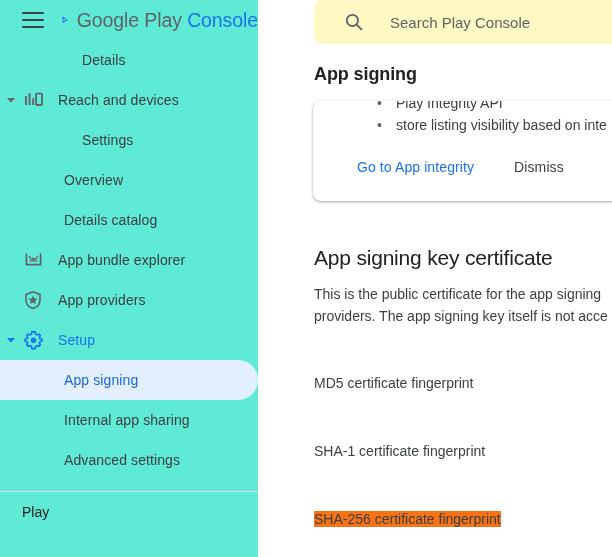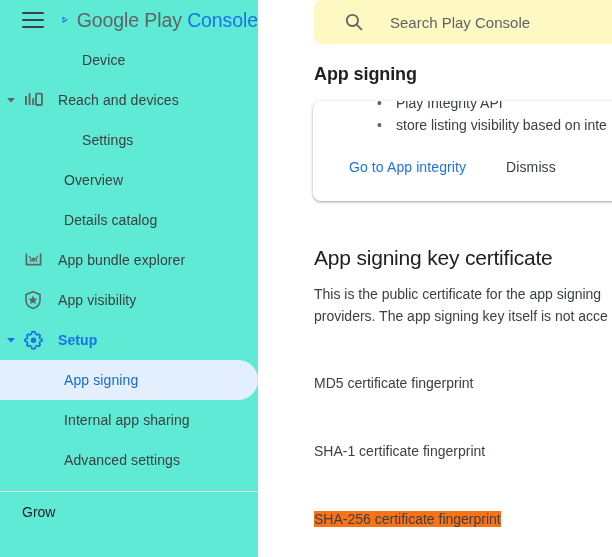--- a/index.html
+++ b/index.html
@@ -104,21 +104,21 @@
     letter-spacing: 0.1px;
   }
   .nav-item.has-icon .nav-label { margin-left: 58px; }
   .nav-item.sub .nav-label { margin-left: 64px; font-weight: 500; }
   .nav-item.subsub .nav-label { margin-left: 82px; font-weight: 500; }
 
   .nav-item.active {
     background: #e3effd;
   }
   .nav-item.active .nav-label { color: #1967d2; font-weight: 500; }
-  .nav-item.expanded .nav-label { color: #1a73e8; font-weight: bold; }
+  .nav-item.expanded .nav-label { color: #1a73e8; }
 
   .nav-divider {
     height: 1px;
     background: #e0e0e0;
     margin: 11px 0 0 0;
     width: 258px;
   }
   .grow-head {
     height: 40px;
     display: flex;
@@ -195,21 +195,21 @@
     white-space: nowrap;
   }
   .banner-li::before {
     content: "•";
     position: absolute;
     left: 64px;
     color: #5f6368;
   }
   .banner-actions {
     position: absolute;
-    left: 36px; top: 58px;
+    left: 44px; top: 58px;
     display: flex;
     align-items: flex-end;
   }
   .banner-link {
     font-size: 14px;
     font-weight: 500;
     color: #1a73e8;
     cursor: pointer;
     white-space: nowrap;
     letter-spacing: 0.1px;
@@ -272,21 +272,21 @@
       <path d="M7.2 15.4 L11.2 10.6 L13.6 13.4 L17.2 8.2" stroke="#ffffff" stroke-width="2.3" fill="none" stroke-linecap="round" stroke-linejoin="round"></path>
     </svg>
     <div class="brand-text">
       <span class="g1">Google Play </span><span class="g2">Console</span>
     </div>
   </div>
 
   <div class="nav">
 
     <div class="nav-item subsub">
-      <span class="nav-label">Device</span>
+      <span class="nav-label">Details</span>
     </div>
 
     <div class="nav-item has-icon">
       <span class="caret">
         <svg width="10" height="10" viewBox="0 0 10 10">
             <path d="M1 3 L9 3 L5 7.6 Z" fill="#5f6368"></path>
           </svg>
       </span>
       <span class="nav-icon">
         <svg width="19" height="19" viewBox="0 0 19 19">
@@ -324,21 +324,21 @@
       <span class="nav-label">App bundle explorer</span>
     </div>
 
     <div class="nav-item has-icon">
       <span class="nav-icon">
         <svg width="20" height="20" viewBox="0 0 20 20">
           <path d="M10 1.8 L17 4.4 L17 10.2 C17 14.4 13.9 17.3 10 18.4 C6.1 17.3 3 14.4 3 10.2 L3 4.4 Z" fill="none" stroke="#5f6368" stroke-width="1.6" stroke-linejoin="round"></path>
           <path d="M10 5.6 L11.35 8.5 L14.4 8.85 L12.15 10.95 L12.78 14 L10 12.45 L7.22 14 L7.85 10.95 L5.6 8.85 L8.65 8.5 Z" fill="#5f6368"></path>
         </svg>
       </span>
-      <span class="nav-label">App visibility</span>
+      <span class="nav-label">App providers</span>
     </div>
 
     <div class="nav-item has-icon expanded">
       <span class="caret">
         <svg width="10" height="10" viewBox="0 0 10 10">
             <path d="M1 3 L9 3 L5 7.6 Z" fill="#1a73e8"></path>
           </svg>
       </span>
       <span class="nav-icon">
         <svg width="21" height="21" viewBox="0 0 21 21">
@@ -357,21 +357,21 @@
       <span class="nav-label">Internal app sharing</span>
     </div>
 
     <div class="nav-item sub">
       <span class="nav-label">Advanced settings</span>
     </div>
 
     <div class="nav-divider"></div>
 
     <div class="grow-head">
-      <span class="nav-label">Grow</span>
+      <span class="nav-label">Play</span>
     </div>
 
   </div>
 </div>
 
 <div id="main">
 
   <div class="searchbar">
     <svg class="search-icon" viewBox="0 0 20 20">
       <circle cx="8.4" cy="8.4" r="5.6" fill="none" stroke="#5f6368" stroke-width="1.8"></circle>

